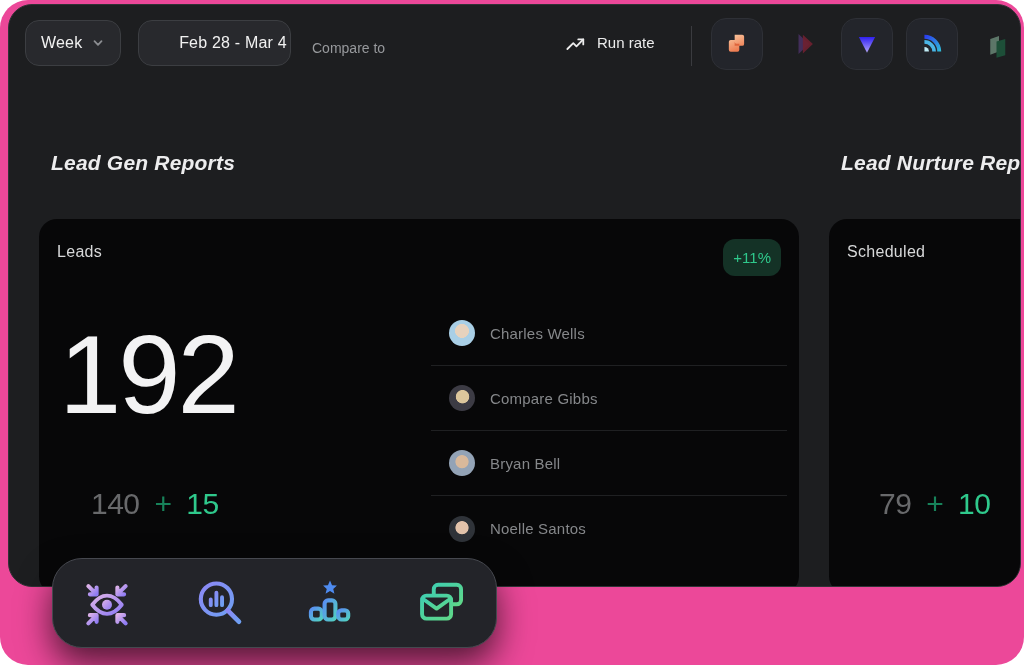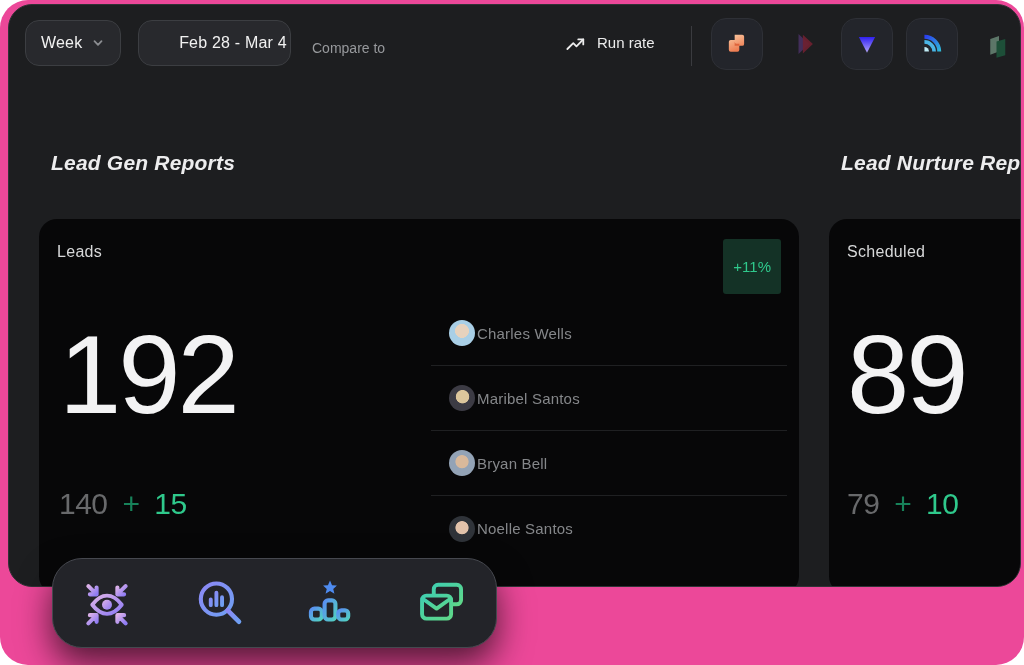--- a/index.html
+++ b/index.html
@@ -21,29 +21,29 @@
   
   .section-title { position:absolute; top:146px; font-size:21px; font-weight:bold; color:#ededee; letter-spacing:.2px; white-space:nowrap;font-style:italic; }
   .title-left { left:42px; }
   .title-right { left:832px; }
 
   
   .card { position:absolute; top:214px; height:375px; background:#070708; border-radius:18px; overflow:hidden; }
   .card-leads { left:30px; width:760px; }
   .card-sched { left:820px; width:330px; }
   .card-title { position:absolute; left:18px; top:24px; font-size:16px; color:#d7d8d9; letter-spacing:.3px; }
-  .badge { position:absolute; right:18px; top:20px; background:#143226; color:#2fc98c; font-size:15px; padding:19px 10px; border-radius:3px; }
+  .badge { position:absolute; right:18px; top:20px; background:#143226; color:#2fc98c; font-size:15px; padding:10px 10px; border-radius:12px; }
   .bignum { position:absolute; left:20px; top:100px; font-size:112px; line-height:1; color:#f3f3f4; letter-spacing:-3px; }
   .prevrow { position:absolute; left:20px; top:268px; font-size:30px; letter-spacing:-.5px; }
-  .prev-val { color:#68696b; }
+  .prev-val { color:#68696b;margin-left:32px; }
   .plus-sign { color:#17825a; margin:0 7px; }
   .delta-val { color:#2fc98c; }
 
   
-  .person-row { position:absolute; left:392px; width:356px; height:65px; display:flex; align-items:center; gap:2px; padding-left:18px; cursor:pointer; }
+  .person-row { position:absolute; left:392px; width:356px; height:65px; display:flex; align-items:center; gap:15px; padding-left:18px; cursor:pointer; }
   .person-row.bordered { border-bottom:1px solid #1f2022; }
   .avatar { width:26px; height:26px; border-radius:50%; flex:0 0 26px; }
   .av0 { background:radial-gradient(circle at 50% 42%, #e7d2bd 0 34%, #a9cfe6 36%); }
   .av1 { background:radial-gradient(circle at 52% 45%, #dcc69c 0 32%, #3c3b44 36%); }
   .av2 { background:radial-gradient(circle at 50% 45%, #d9b99b 0 32%, #93a3b6 36%); }
   .av3 { background:radial-gradient(circle at 50% 45%, #e2c2aa 0 32%, #2f3339 36%); }
   .person-name { font-size:15px; color:#85878a; letter-spacing:.2px; }
 
   
   .dock { position:absolute; left:52px; top:558px; width:445px; height:90px; background:#232429; border:1px solid #46484f; border-radius:30px; display:flex; align-items:center; justify-content:space-between; padding:0 28px; box-shadow:0 16px 34px rgba(0,0,0,.65); }
@@ -144,35 +144,34 @@
         <span class="plus-sign">+</span>
         <span class="delta-val">15</span>
       </div>
 
       <div class="person-row bordered" style="top:82px;">
         <span class="avatar av0"></span>
         <span class="person-name">Charles Wells</span>
       </div>
       <div class="person-row bordered" style="top:147px;">
         <span class="avatar av1"></span>
-        <span class="person-name">Maribel Santos</span>
+        <span class="person-name">Compare Gibbs</span>
       </div>
       <div class="person-row bordered" style="top:212px;">
         <span class="avatar av2"></span>
         <span class="person-name">Bryan Bell</span>
       </div>
       <div class="person-row" style="top:277px;">
         <span class="avatar av3"></span>
         <span class="person-name">Noelle Santos</span>
       </div>
     </div>
 
     <div class="card card-sched">
       <span class="card-title">Scheduled</span>
-      <div class="bignum" style="left:18px;">89</div>
       <div class="prevrow" style="left:18px;">
         <span class="prev-val">79</span>
         <span class="plus-sign">+</span>
         <span class="delta-val">10</span>
       </div>
     </div>
 
   </div>
 
   <div class="dock">

